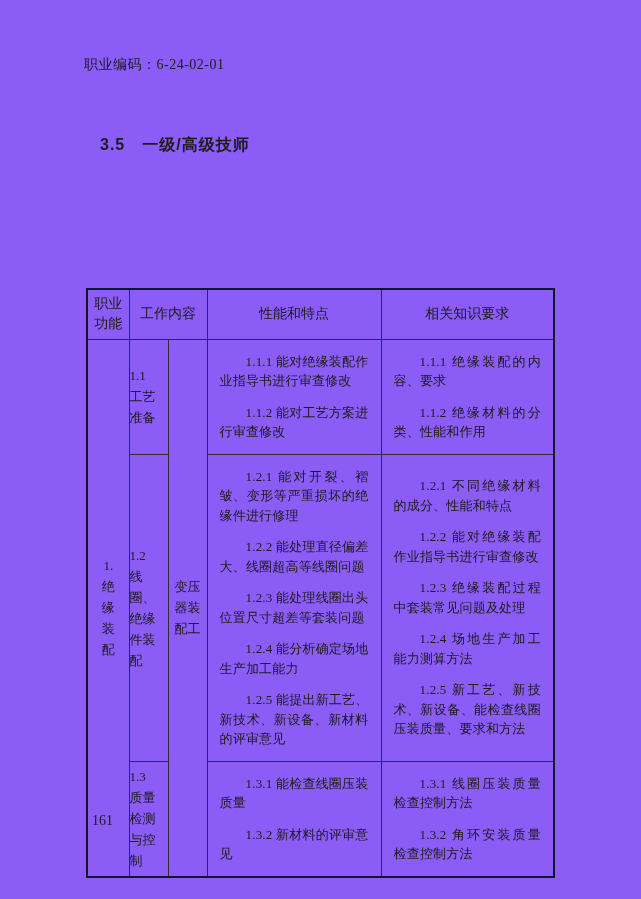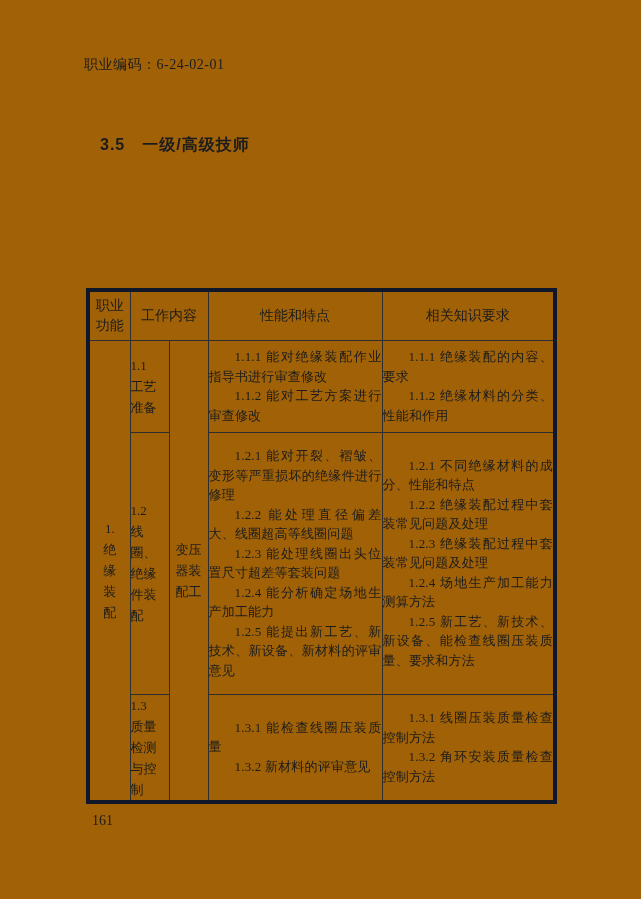--- a/index.html
+++ b/index.html
@@ -1,19 +1,19 @@
 <!DOCTYPE html>
 <html><head>
 <meta charset="utf-8">
 <style>
   html,body{margin:0;padding:0;background:#ffffff;}
   .page{
     position:relative;
     width:641px;height:899px;
-    background:#a16207;
+    background:#8b5cf6;
     font-family:"Liberation Serif", serif;
     color:#1c1c1c;
     overflow:hidden;
   }
   .code{
     position:absolute;left:84px;top:56px;
     font-size:14px;letter-spacing:0.5px;
   }
   .heading{
     position:absolute;left:84px;top:119px;
@@ -34,21 +34,21 @@
     border-collapse:collapse;
     table-layout:fixed;
     font-size:13px;
   }
   table.req td, table.req th{
     border:1px solid #2e2e2e;
     padding:0;
     vertical-align:middle;
     font-weight:normal;
   }
-  table.req{border:4px solid #0f172a;}
+  table.req{border:2px solid #0f172a;}
   tr.hrow{height:50px;}
   tr.r1{height:92px;}
   tr.r2{height:262px;}
   tr.r3{height:79px;}
   th.hc{
     text-align:center;font-size:14px;line-height:20px;
   }
   .pre{white-space:pre-line;}
   td.vert{
     text-align:center;
@@ -65,21 +65,21 @@
   td.wc{
     line-height:21px;
     font-size:13px;
   }
   td.txt{
     vertical-align:middle;
     padding:4px 7px 4px 6px;
     text-align:justify;
   }
   td.txt p{
-    margin:0;
+    margin:12px;
     text-indent:2em;
     line-height:19.5px;
     letter-spacing:0.2px;
   }
   .pageno{
     position:absolute;left:92px;top:813px;
     font-size:14px;
   }
 </style>
 </head>
@@ -143,21 +143,21 @@
 配</td>
         <td class="txt">
           <p>1.2.1 能对开裂、褶皱、变形等严重损坏的绝缘件进行修理</p>
           <p>1.2.2 能处理直径偏差大、线圈超高等线圈问题</p>
           <p>1.2.3 能处理线圈出头位置尺寸超差等套装问题</p>
           <p>1.2.4 能分析确定场地生产加工能力</p>
           <p>1.2.5 能提出新工艺、新技术、新设备、新材料的评审意见</p>
         </td>
         <td class="txt">
           <p>1.2.1 不同绝缘材料的成分、性能和特点</p>
-          <p>1.2.2 绝缘装配过程中套装常见问题及处理</p>
+          <p>1.2.2 能对绝缘装配作业指导书进行审查修改</p>
           <p>1.2.3 绝缘装配过程中套装常见问题及处理</p>
           <p>1.2.4 场地生产加工能力测算方法</p>
           <p>1.2.5 新工艺、新技术、新设备、能检查线圈压装质量、要求和方法</p>
         </td>
       </tr>
 
       <tr class="r3">
         <td class="wc pre">1.3
 质量
 检测

